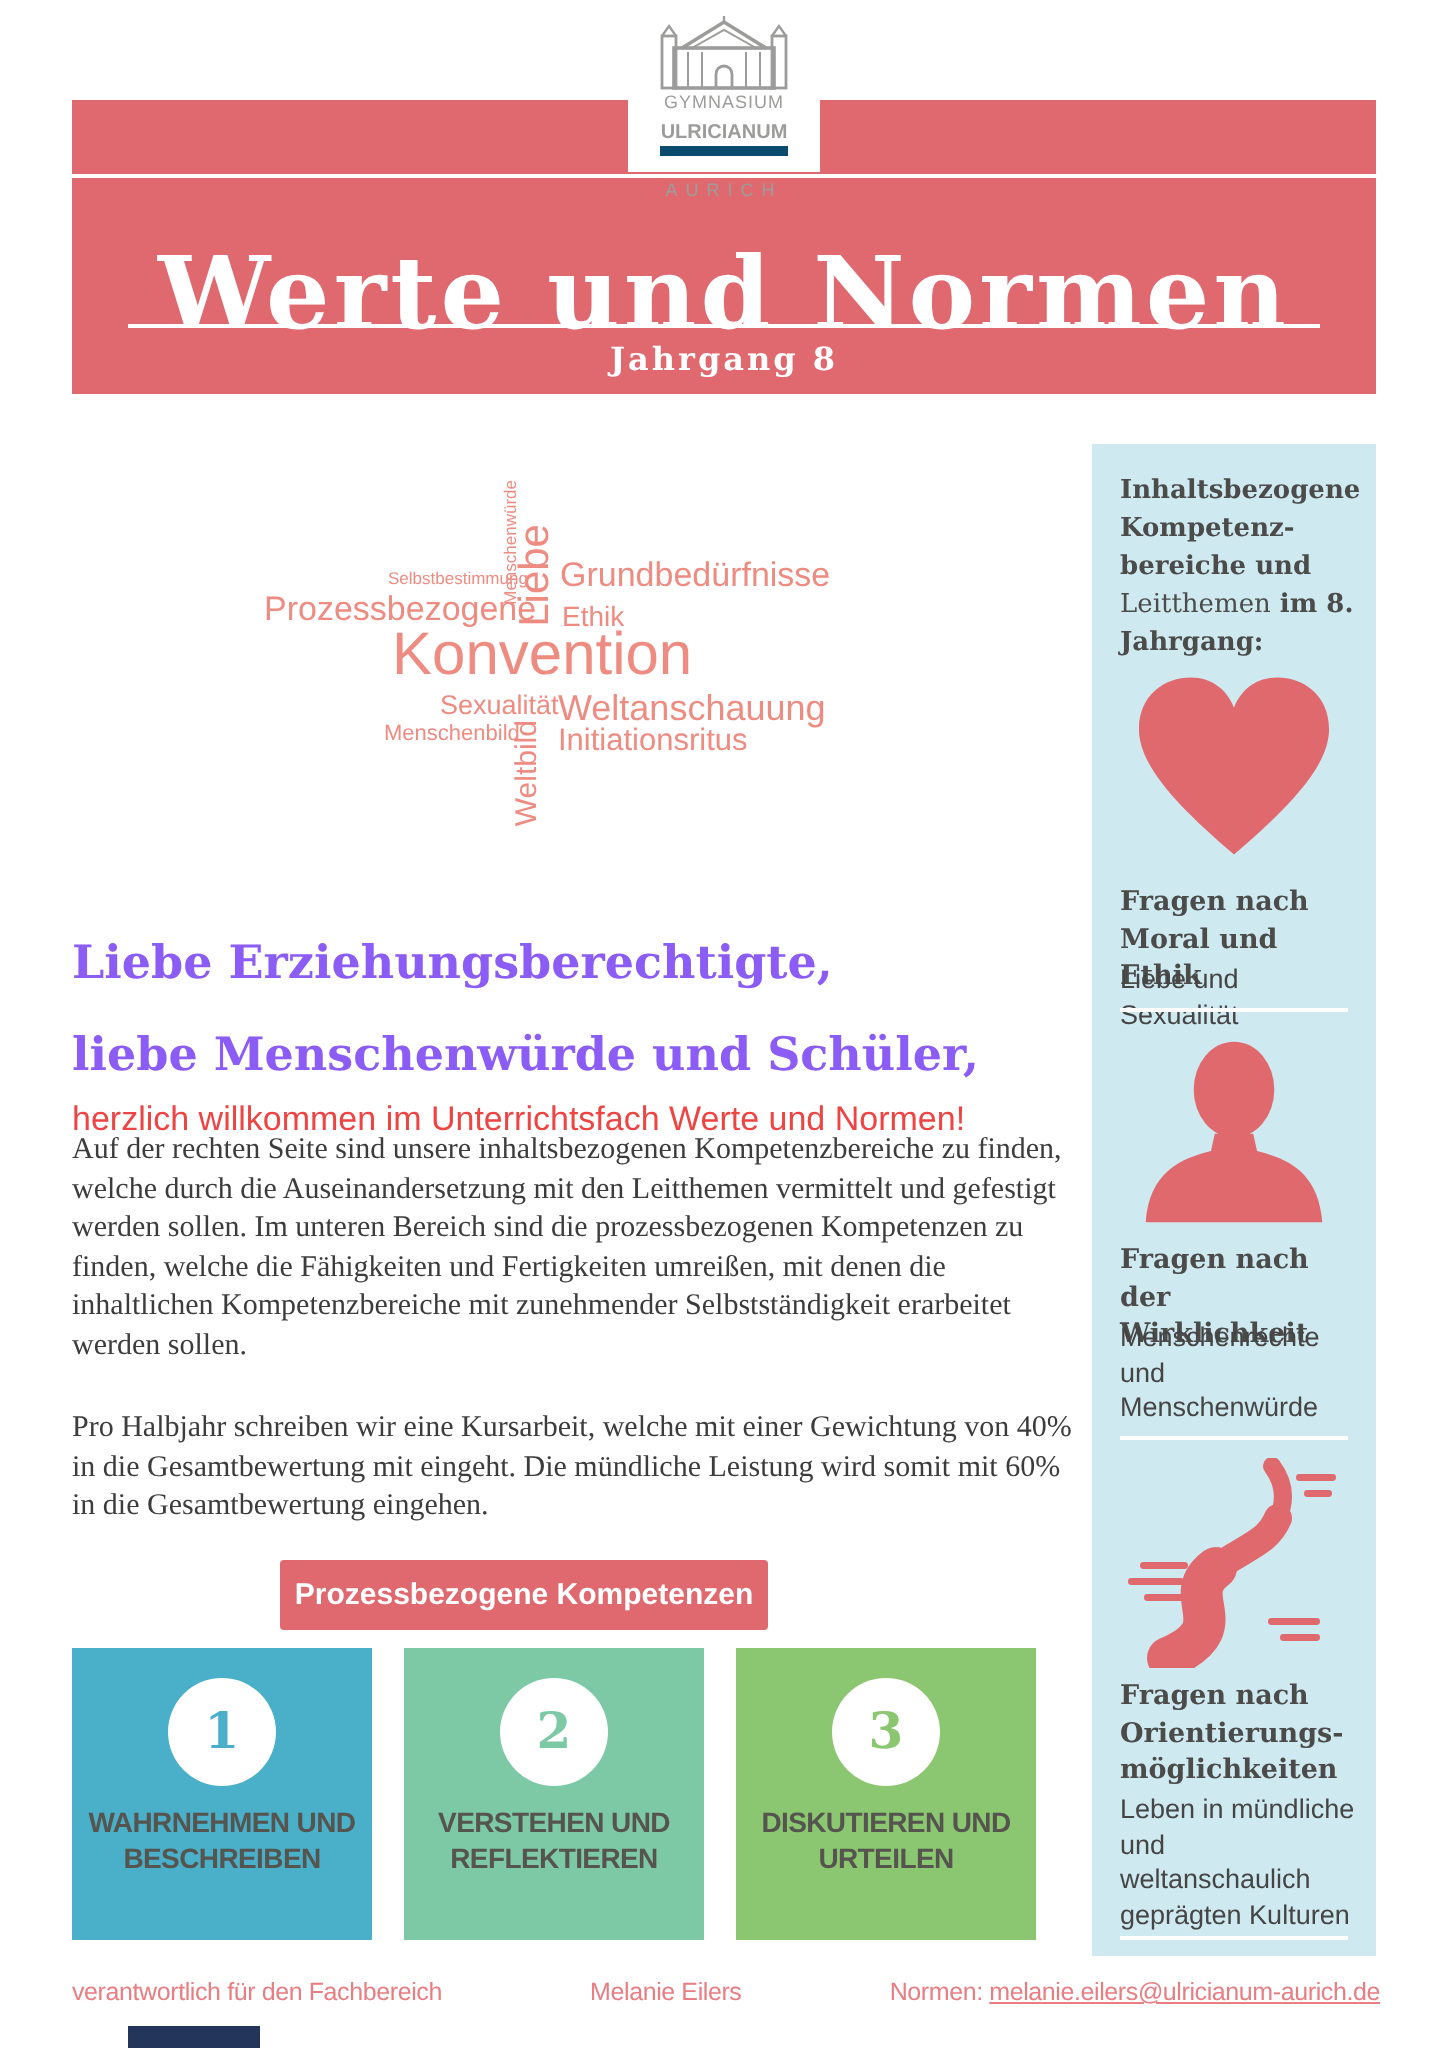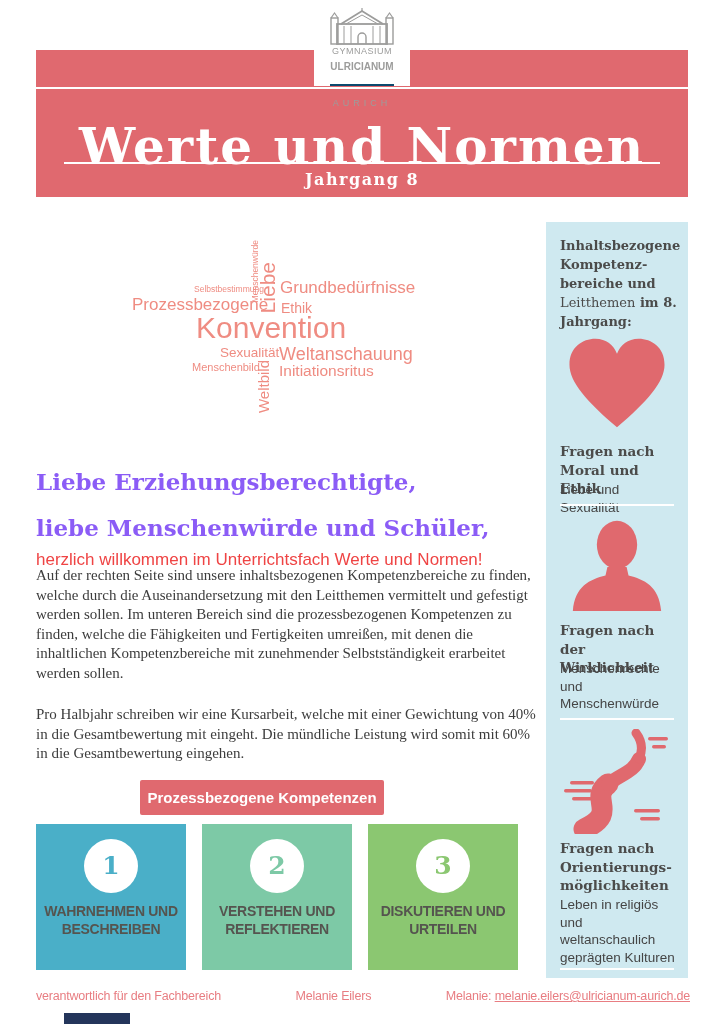--- a/index.html
+++ b/index.html
@@ -5,21 +5,21 @@
   html,body{margin:0;padding:0;background:#fff;}
   .page{position:relative;width:724px;height:1024px;background:#ffffff;overflow:hidden;
         font-family:"Liberation Sans",sans-serif;}
 
   
   .logo-box{position:absolute;left:314px;top:4px;width:96px;height:82px;background:#fff;
             z-index:3;text-align:center;}
   .logo-box svg{display:block;margin:2px auto 0;}
   .logo-t1{font-size:9px;letter-spacing:.5px;color:#9c9c9b;line-height:10px;}
   .logo-t2{font-size:10px;font-weight:bold;color:#9c9c9b;line-height:11px;
-           border-bottom:2px solid #0c4a6e;display:inline-block;padding-bottom:12px;}
+           border-bottom:5px solid #0c4a6e;display:inline-block;padding-bottom:1px;}
   .logo-t3{font-size:9px;letter-spacing:4px;color:#9c9c9b;line-height:11px;margin-top:12px;}
 
   
   .banner{position:absolute;left:36px;top:50px;width:652px;height:147px;background:#e0696f;}
   .banner .rule1{position:absolute;left:0;right:0;top:37px;height:2px;background:#fff;}
   .banner .rule2{position:absolute;left:28px;right:28px;top:112px;height:2px;background:#fff;}
   .banner .title{position:absolute;left:0;right:0;top:44px;text-align:center;color:#fff;
                  font-family:"DejaVu Serif",serif;font-weight:bold;font-size:50px;
                  letter-spacing:2px;line-height:58px;margin-top:24px;}
   .banner .subtitle{position:absolute;left:0;right:0;top:120px;text-align:center;color:#fff;
@@ -210,25 +210,25 @@
           <rect x="90" y="16" width="14" height="3.5" rx="1.7"></rect>
           <rect x="8" y="52" width="24" height="3.5" rx="1.7"></rect>
           <rect x="2" y="60" width="28" height="3.5" rx="1.7"></rect>
           <rect x="10" y="68" width="20" height="3.5" rx="1.7"></rect>
           <rect x="72" y="80" width="26" height="3.5" rx="1.7"></rect>
           <rect x="78" y="88" width="20" height="3.5" rx="1.7"></rect>
         </g>
       </svg>
     </span>
     <div class="sb-head h3">Fragen nach Orientierungs-möglichkeiten</div>
-    <div class="sb-body b3">Leben in religiös und weltanschaulich geprägten Kulturen</div>
+    <div class="sb-body b3">Leben in mündliche und weltanschaulich geprägten Kulturen</div>
     <div class="sb-div d3"></div>
   </div>
 
   <div class="footer">
     <span>verantwortlich für den Fachbereich</span>
     <span>Melanie Eilers</span>
-    <span><span>Melanie: </span><a href="#">melanie.eilers@ulricianum-aurich.de</a></span>
+    <span><span>Normen: </span><a href="#">melanie.eilers@ulricianum-aurich.de</a></span>
   </div>
 
   <div class="navy-bar"></div>
 
 </div>
 
 </body></html>

